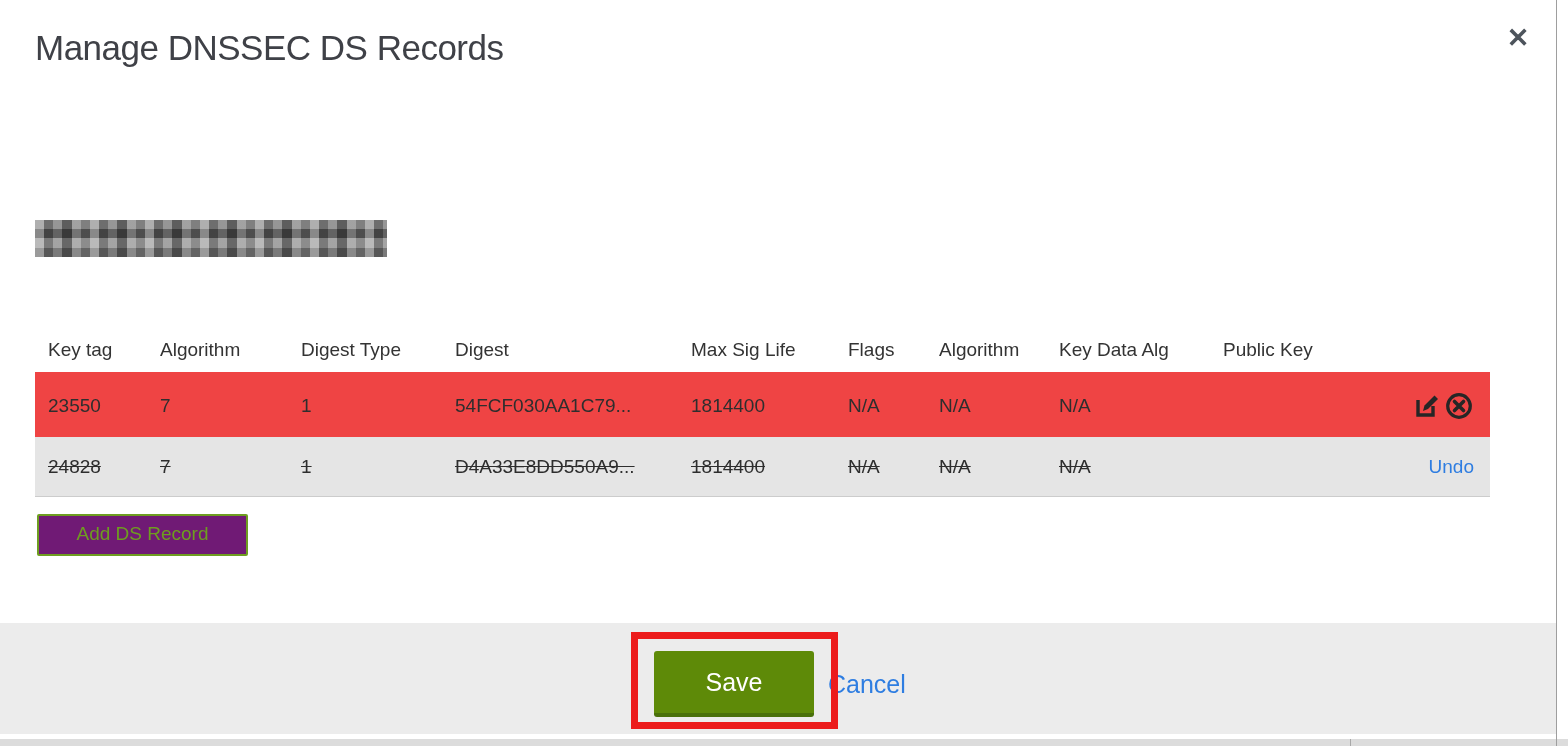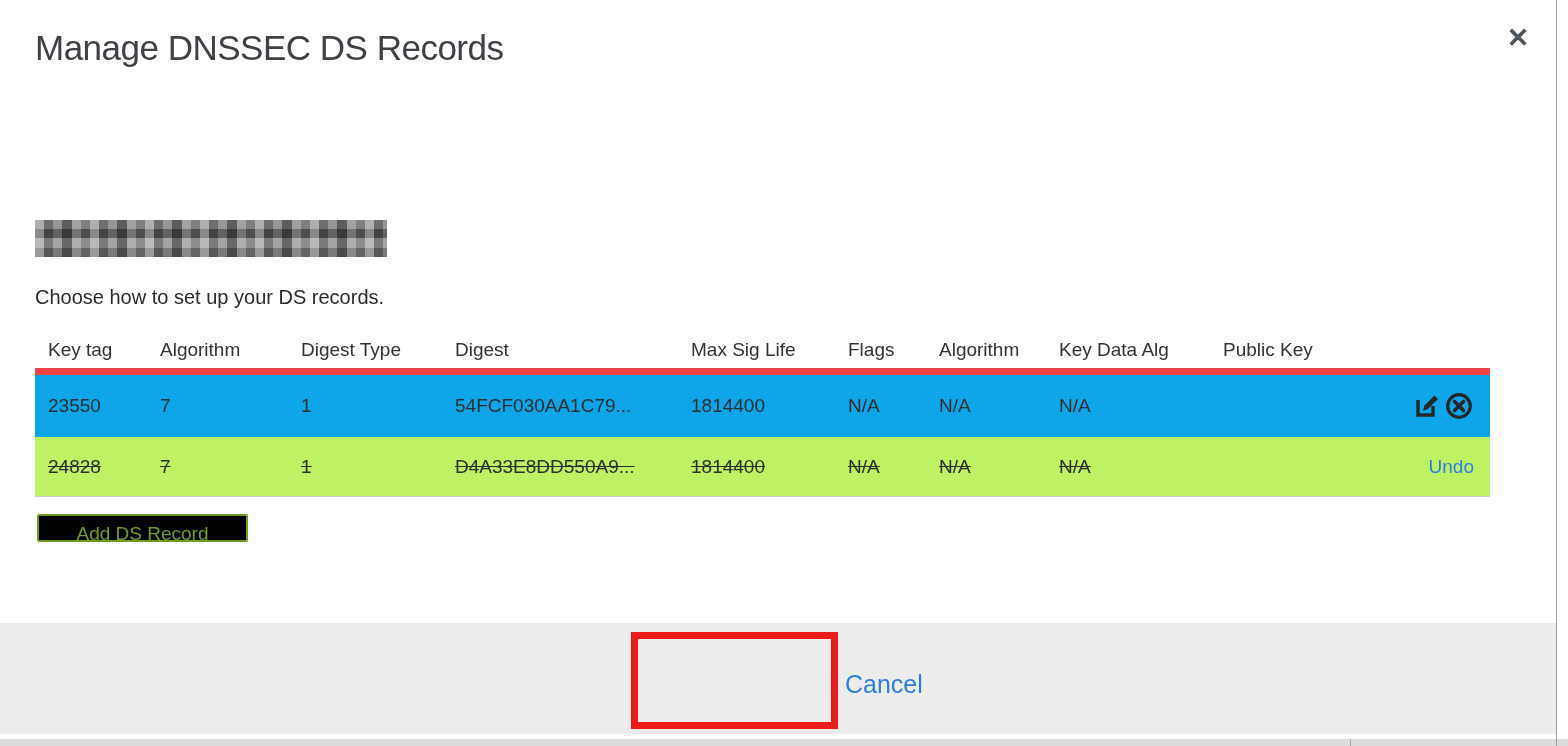--- a/index.html
+++ b/index.html
@@ -22,70 +22,69 @@
         repeating-linear-gradient(90deg, rgba(255,255,255,0.30) 0 9px, rgba(0,0,0,0.22) 9px 18px,
           rgba(255,255,255,0.08) 18px 27px, rgba(0,0,0,0.34) 27px 37px, rgba(255,255,255,0.18) 37px 46px,
           rgba(0,0,0,0.10) 46px 55px),
         repeating-linear-gradient(0deg, #6f6f6f 0 9px, #9c9c9c 9px 19px, #565656 19px 28px, #8d8d8d 28px 37px);
   }
 
   .instruction { position:absolute; left:35px; top:286px; font-size:20px; color:#2b2b2b; }
 
   
   .ds-table { position:absolute; left:35px; top:330px; width:1455px; }
-  .t-header { position:relative; height:45px; border-bottom:7px solid #ef4444; }
+  .t-header { position:relative; height:45px; border-bottom:3px solid #ef4444; }
   .t-header .cell { font-size:19px; color:#333; top:9px; }
   .t-row { position:relative; height:62px; }
-  .t-row.row-active { background:#0ea5e9; height:62px; }
-  .t-row.row-deleted { background:#bef264; height:60px; border-bottom:1px solid #cccccc; }
+  .t-row.row-active { background:#ef4444; height:62px; }
+  .t-row.row-deleted { background:#e5e5e5; height:60px; border-bottom:1px solid #cccccc; }
   .cell { position:absolute; font-size:19px; color:#2e2e2e; white-space:nowrap; }
   .t-row .cell { top:50%; transform:translateY(-50%); }
   .row-deleted .cell { text-decoration:line-through; }
   .c0{left:13px;} .c1{left:125px;} .c2{left:266px;text-align:center;} .c3{left:420px;} .c4{left:656px;}
   .c5{left:813px;} .c6{left:904px;} .c7{left:1024px;} .c8{left:1188px;}
 
   .row-actions { position:absolute; right:16px; top:50%; transform:translateY(-50%);
                  display:flex; align-items:center; gap:2px; }
   .icon-btn { width:30px; height:30px; display:inline-flex; align-items:center;
               justify-content:center; cursor:pointer; }
   .undo-link { position:absolute; right:16px; top:50%; transform:translateY(-50%);
                font-size:19px; color:#2e7de1; cursor:pointer; text-decoration:none; }
 
   
-  .add-btn { position:absolute; left:37px; top:514px; width:211px; height:28px;
-             background:#000000; border:2px solid #6e9d20; border-radius:2px;
+  .add-btn { position:absolute; left:37px; top:514px; width:211px; height:42px;
+             background:#701a75; border:2px solid #6e9d20; border-radius:2px;
              color:#6e9d20; font-size:19px; text-align:center; line-height:36px; cursor:pointer; }
 
   
   .footer { position:absolute; left:0; top:623px; width:1557px; height:111px; background:#ececec; }
   .save-btn { position:absolute; left:654px; top:28px; width:160px; height:66px;
               background:#5e8a08; border:none; border-bottom:4px solid #49700a; border-radius:3px;
               color:#ffffff; font-size:25px; font-family:"Liberation Sans", sans-serif; cursor:pointer; }
-  .cancel-link { position:absolute; left:845px; top:47px; font-size:25px; color:#2e7de1;
+  .cancel-link { position:absolute; left:828px; top:47px; font-size:25px; color:#2e7de1;
                  cursor:pointer; text-decoration:none; }
   .red-annotation { position:absolute; left:631px; top:632px; width:207px; height:97px;
                     border:7px solid #ec1b1b; pointer-events:none; }
 
   
   .bottom-band { position:absolute; left:0; top:739px; width:1568px; height:7px; background:#dcdcdc; }
   .bottom-band-divider { position:absolute; left:1350px; top:739px; width:1px; height:7px; background:#a8a8a8; }
 </style>
 </head>
 <body>
 
 <div class="stage">
 
   <div class="modal">
 
     <h1 class="modal-title">Manage DNSSEC DS Records</h1>
     <div class="close-btn">✕</div>
 
     <div class="redacted-domain"></div>
 
-    <div class="instruction">Choose how to set up your DS records.</div>
 
     <div class="ds-table">
 
       <div class="t-header">
         <span class="cell c0">Key tag</span>
         <span class="cell c1">Algorithm</span>
         <span class="cell c2">Digest Type</span>
         <span class="cell c3">Digest</span>
         <span class="cell c4">Max Sig Life</span>
         <span class="cell c5">Flags</span>
@@ -131,20 +130,21 @@
         <span class="cell c7">N/A</span>
         <span class="cell c8"></span>
         <a class="undo-link">Undo</a>
       </div>
 
     </div>
 
     <div class="add-btn">Add DS Record</div>
 
     <div class="footer">
+      <button class="save-btn">Save</button>
       <a class="cancel-link">Cancel</a>
     </div>
 
   </div>
 
   <div class="red-annotation"></div>
 
   <div class="bottom-band"></div>
   <div class="bottom-band-divider"></div>
   <div class="right-border"></div>

